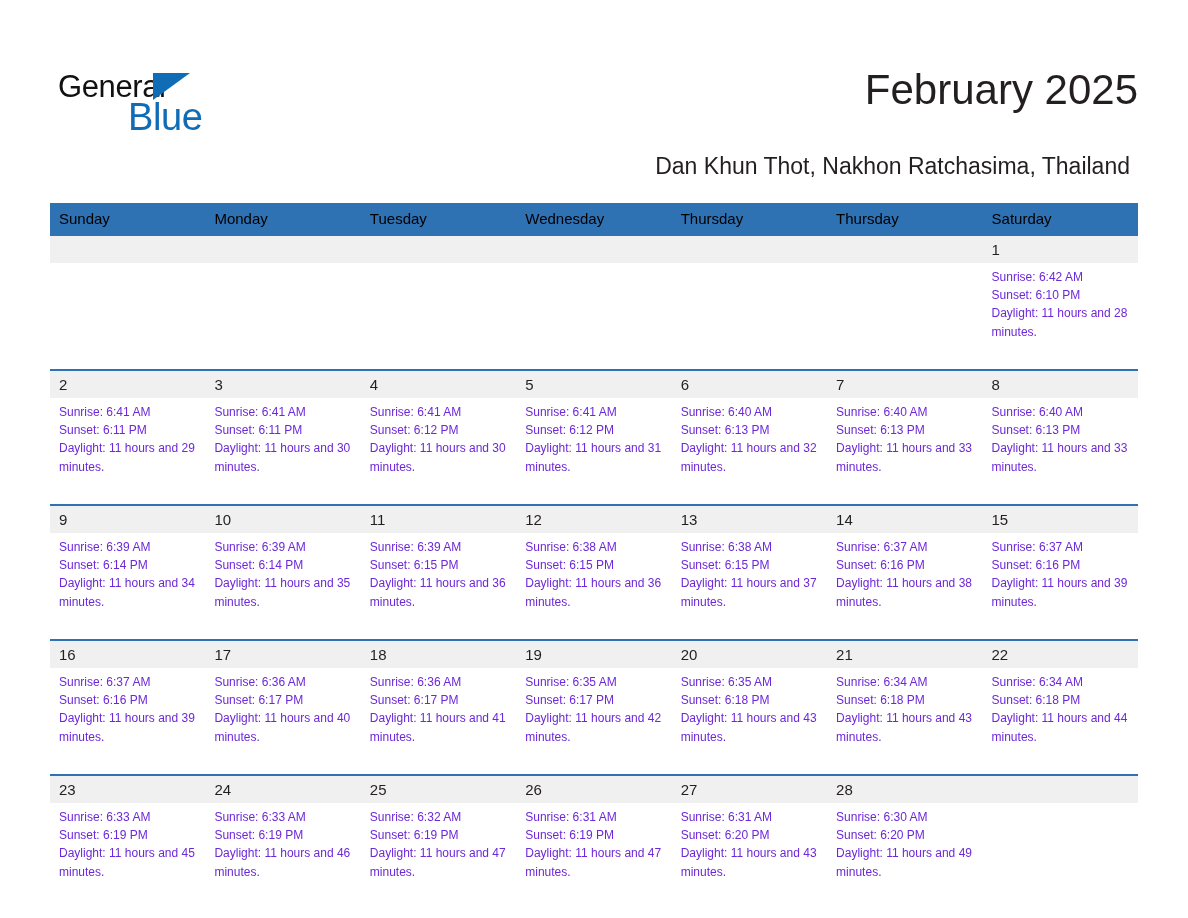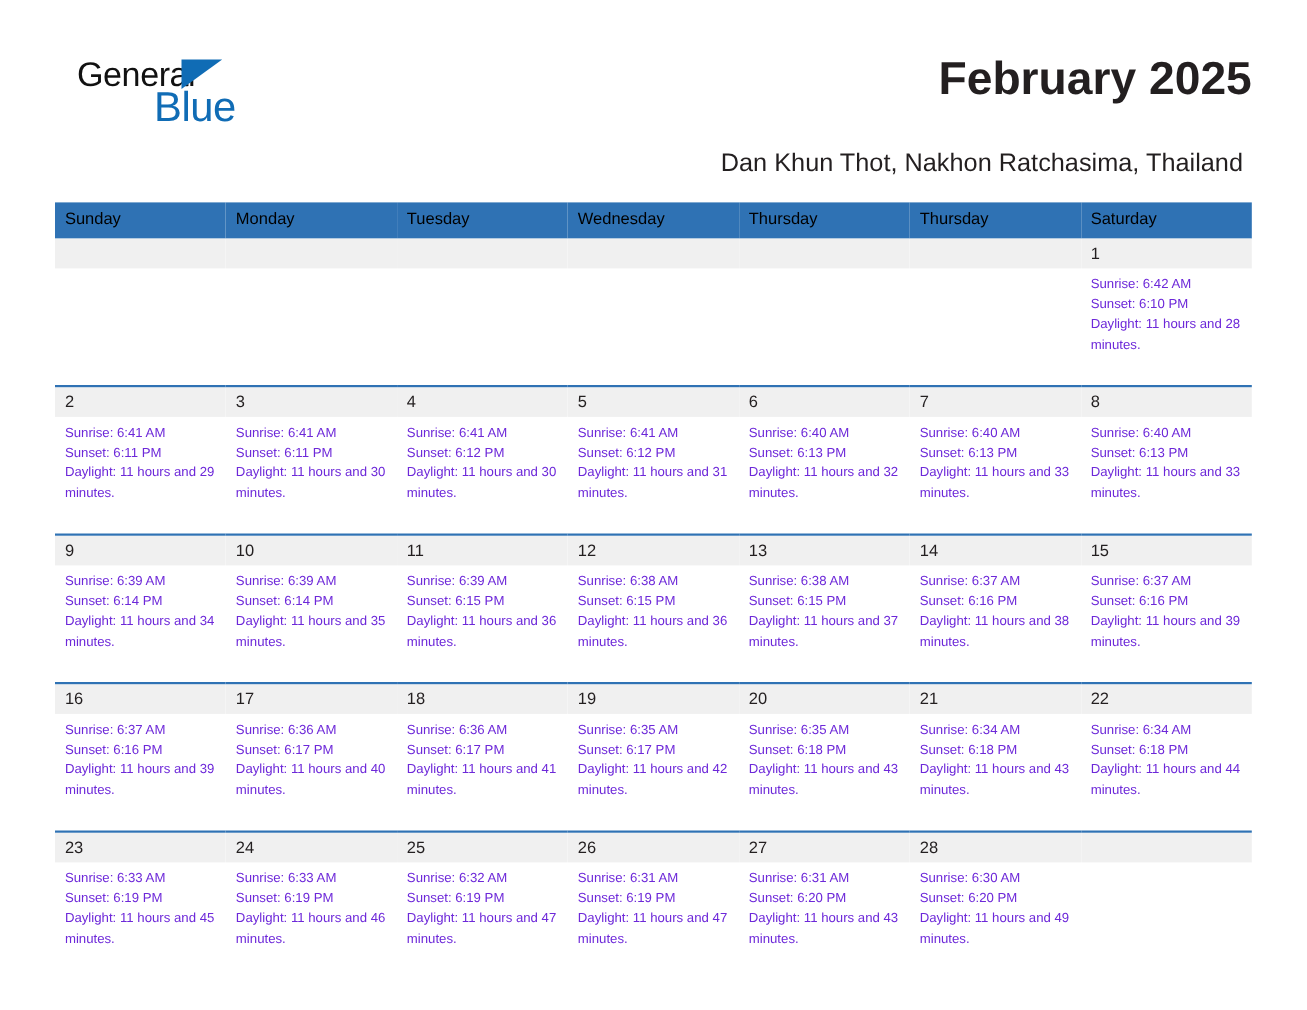--- a/index.html
+++ b/index.html
@@ -20,23 +20,22 @@
     height: 918px;
     box-sizing: border-box;
     padding: 0 50px;
   }
 
   
   .header {
     display: flex;
     align-items: flex-start;
     justify-content: space-between;
-    padding-top: 44px;
+    padding-top: 63px;
     height: 78px;
-    margin-left: 12px;
   }
   .brand {
     position: relative;
     width: 150px;
     height: 70px;
     line-height: 1;
   }
   .brand-general {
     position: absolute;
     left: 8px;
@@ -63,21 +62,21 @@
     height: 0;
     border-top: 27px solid #106cb5;
     border-right: 37px solid transparent;
   }
   .title {
     font-size: 42px;
     color: #231f20;
     text-align: center;
     line-height: 1;
     padding-top: 6px;
-    font-weight: bold;
+    font-weight: normal;
     margin: 0;
   }
   .subtitle {
     text-align: right;
     font-size: 23px;
     color: #231f20;
     margin: 8px;
     padding-top: 4px;
     padding-bottom: 14px;
     font-weight: normal;

